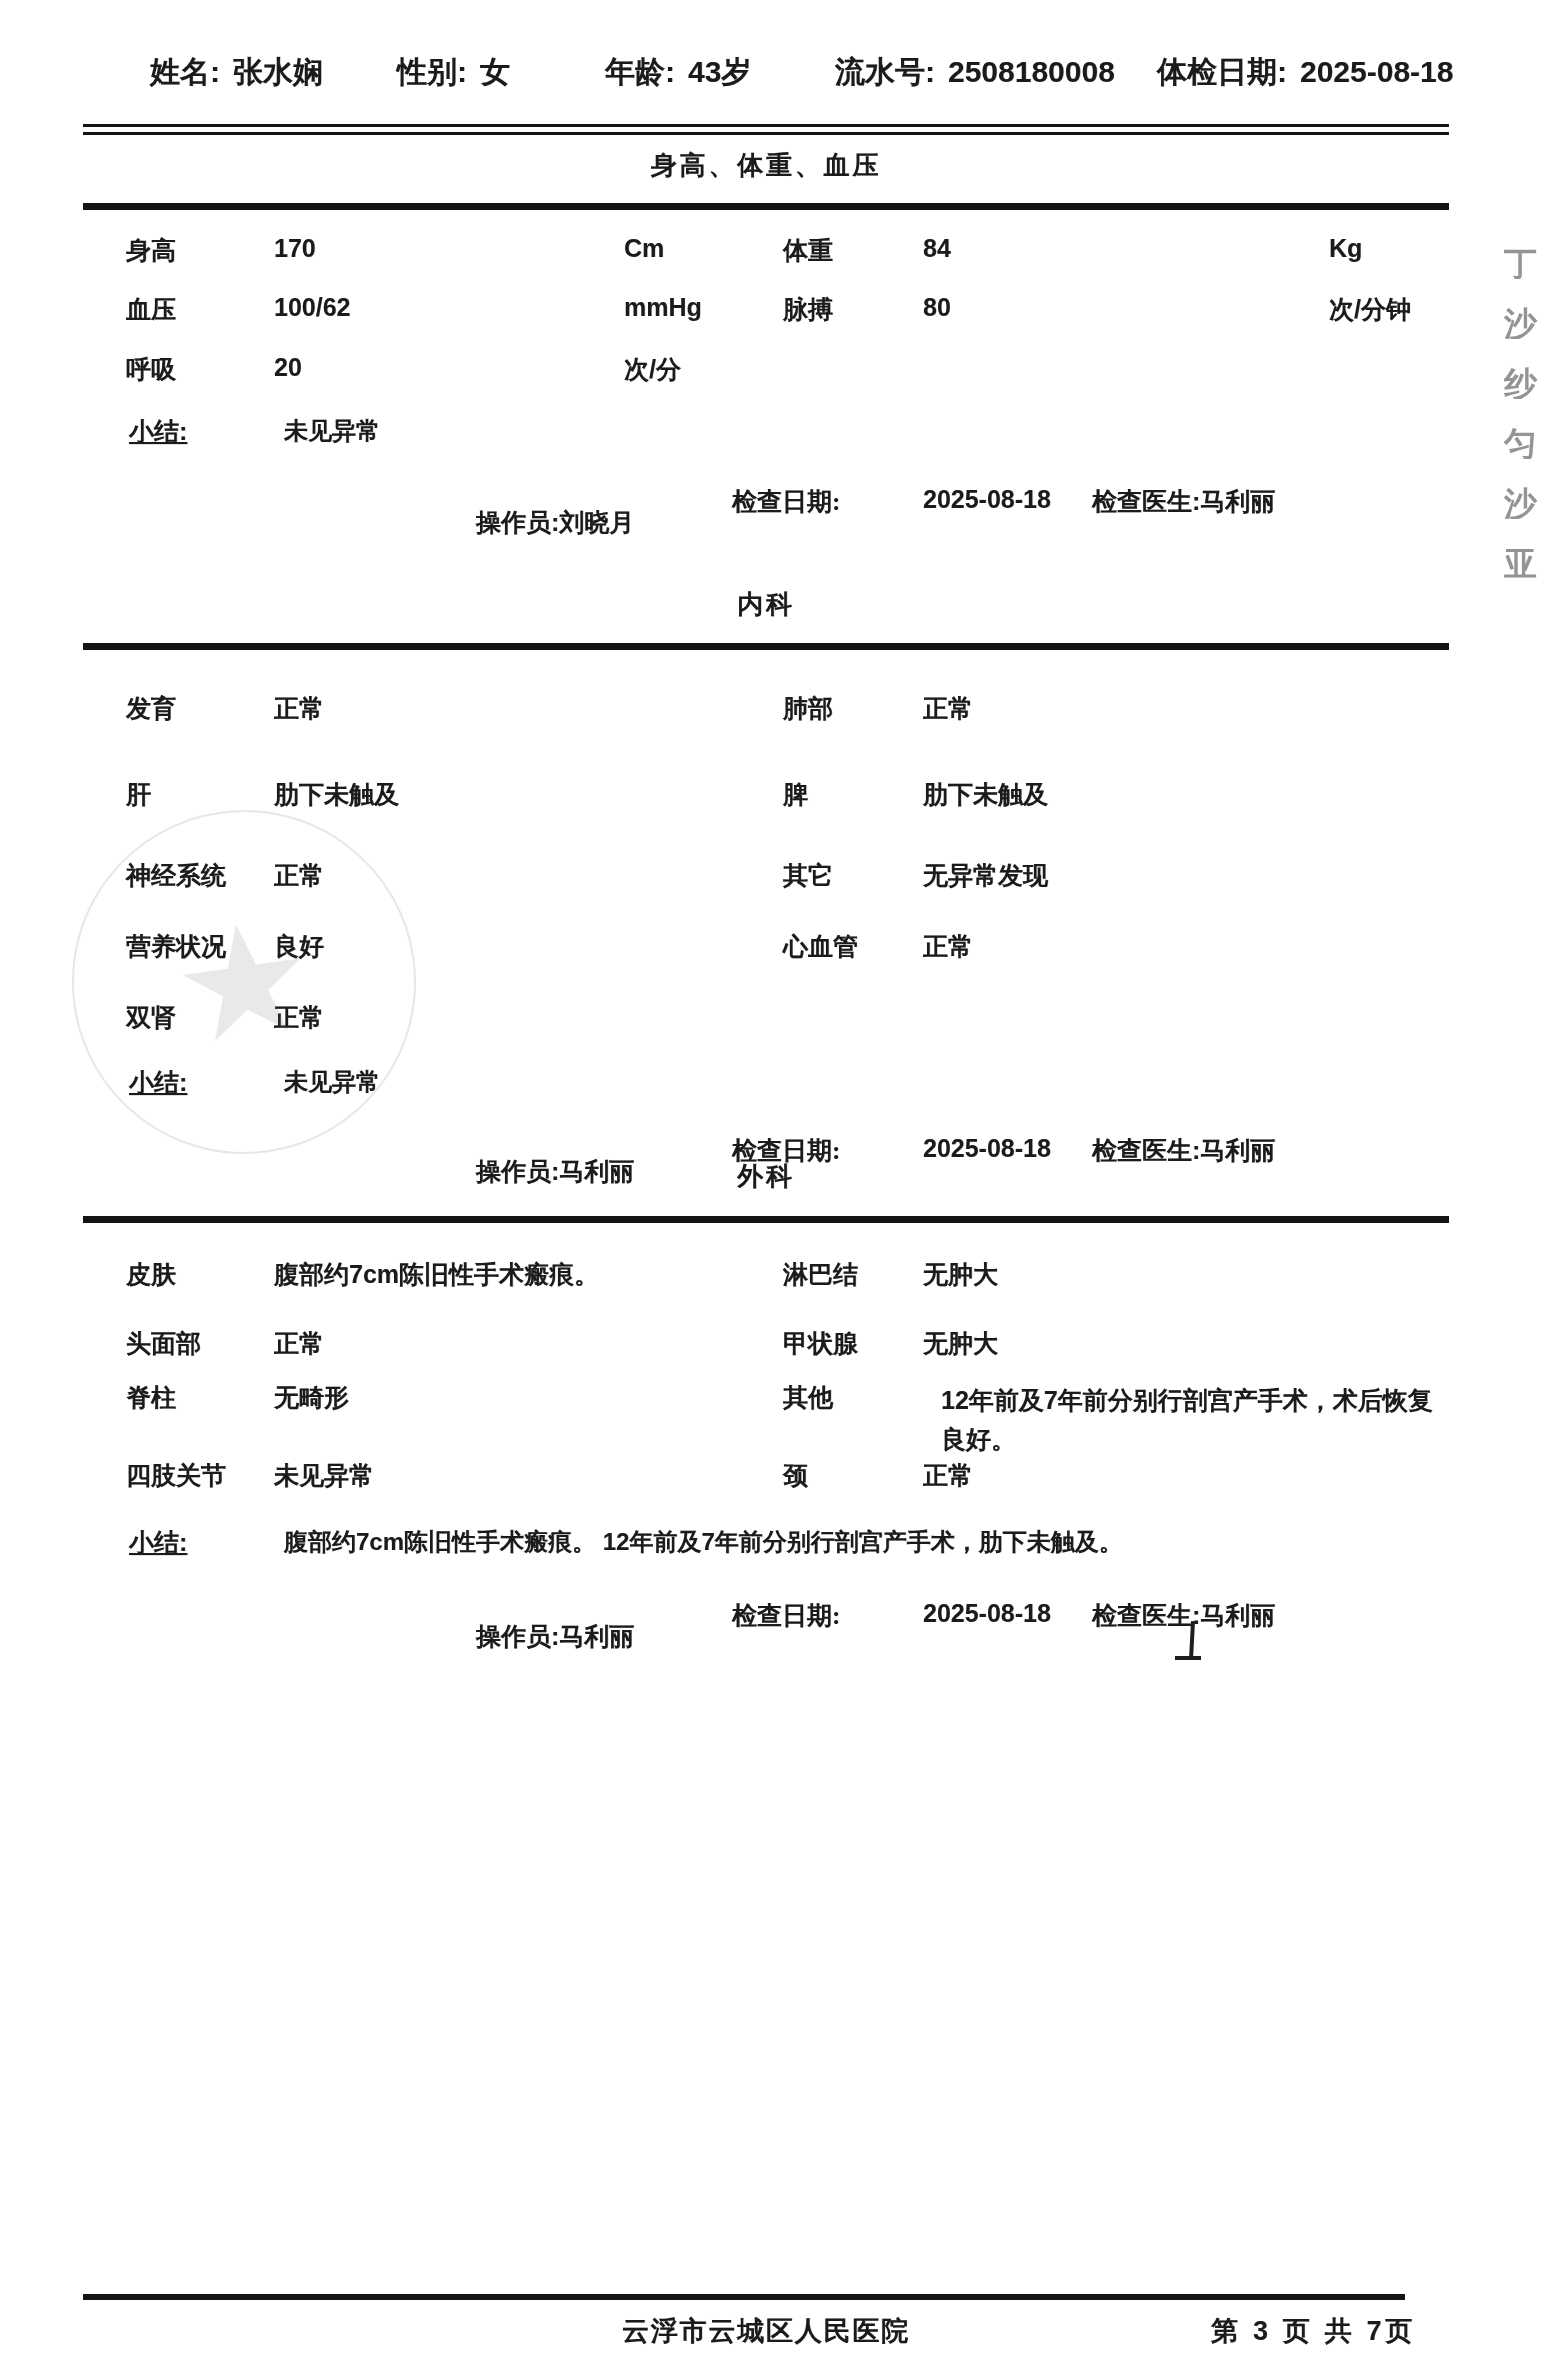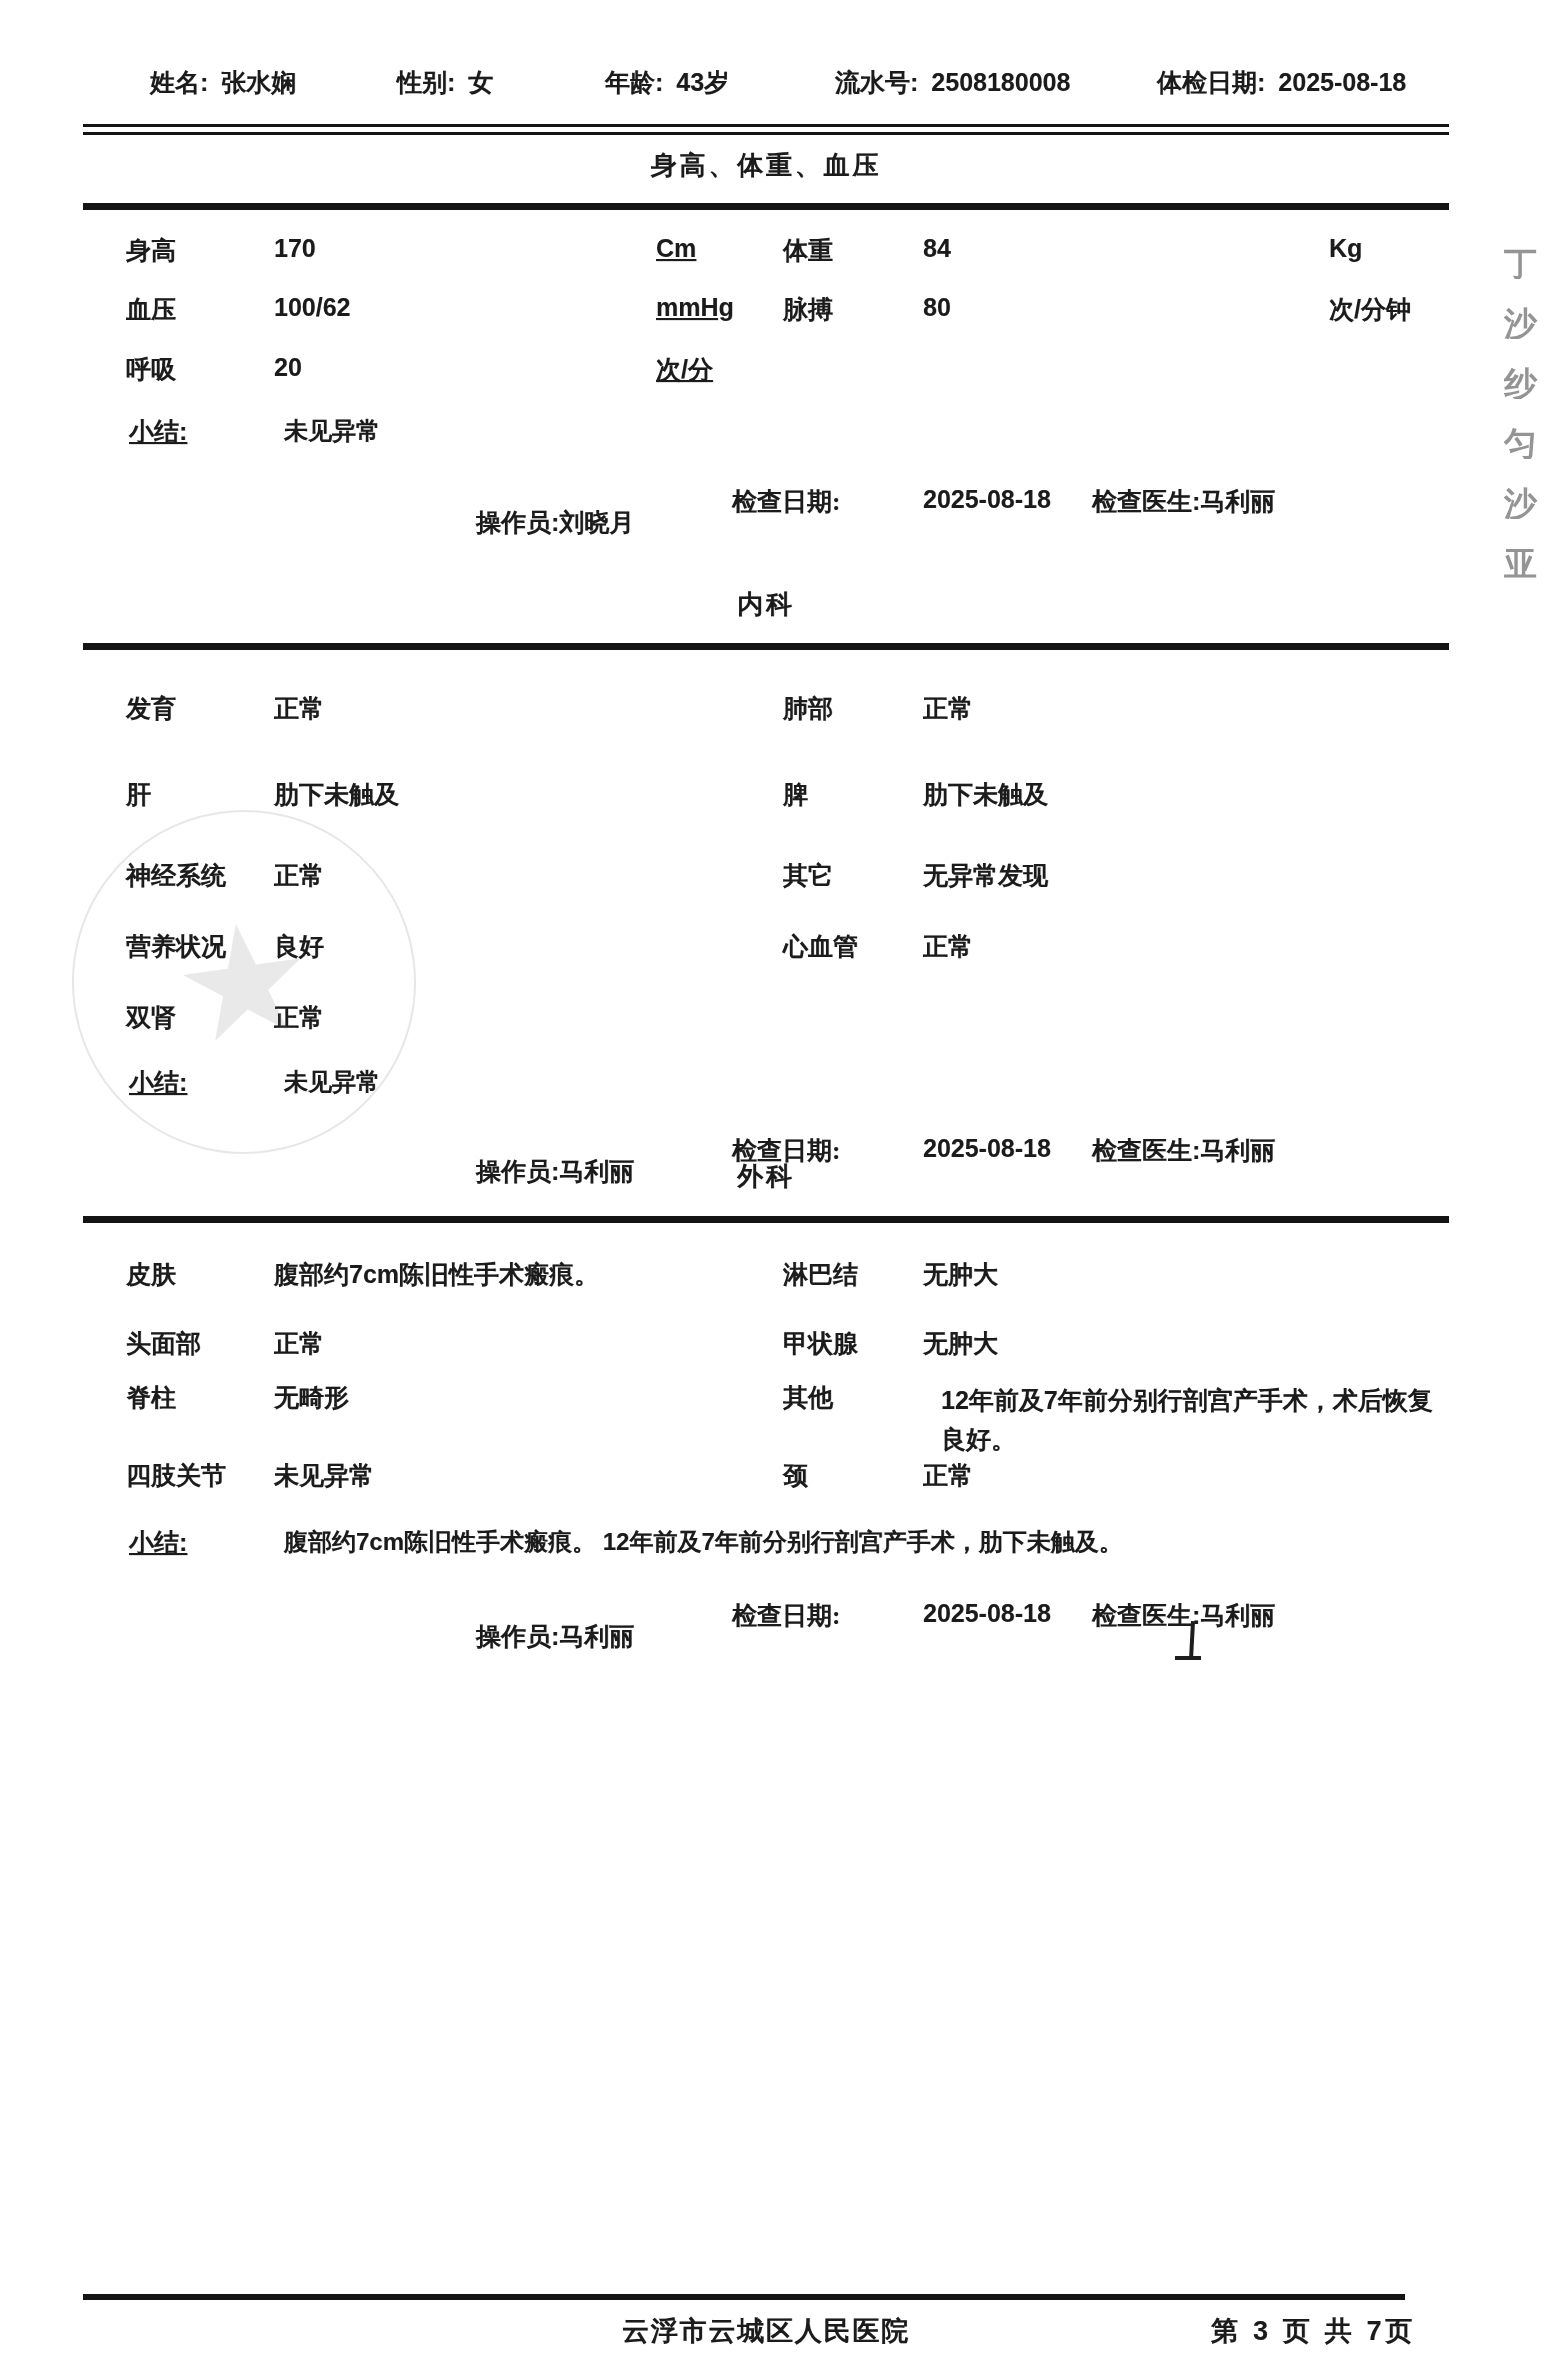--- a/index.html
+++ b/index.html
@@ -3,27 +3,27 @@
 <meta charset="utf-8">
 <style>
   html,body{margin:0;padding:0;background:#e8e8e8;}
   .page{
     position:relative;width:1564px;height:2363px;background:#ffffff;
     font-family:"Liberation Sans",sans-serif;font-weight:700;color:#1b1b1b;
     overflow:hidden;margin:0 auto;
     text-shadow:0.4px 0.4px 0 rgba(0,0,0,0.30);
   }
   .hline{position:absolute;background:#141414;}
-  .hdr-field{position:absolute;top:66px;font-size:25px;white-space:nowrap;}
+  .hdr-field{position:absolute;top:52px;font-size:30px;white-space:nowrap;}
   .hdr-field .lab{margin-right:13px;}
   .sec-title{position:absolute;left:83px;width:1366px;text-align:center;
     font-size:26px;letter-spacing:2.8px;white-space:nowrap;}
   .row{position:absolute;left:0;width:1564px;font-size:25px;}
   .row span{position:absolute;white-space:nowrap;}
-  .x-l1{left:126px;} .x-v1{left:274px;} .x-u1{left:656px;text-decoration:underline;}
+  .x-l1{left:126px;} .x-v1{left:274px;} .x-u1{left:624px;}
   .x-l2{left:783px;} .x-v2{left:923px;text-align:center;} .x-u2{left:1329px;}
   .x-v2b{left:941px;width:508px;white-space:normal !important;line-height:1.55;}
   .x-sl{left:129px;text-decoration:underline;} .x-sv{left:284px;width:1117px;font-size:24px;}
   .x-op{left:476px;margin-top:21px;} .x-dl{left:732px;font-family:Liberation Serif, serif;} .x-dv{left:923px;} .x-doc{left:1092px;}
   .stamp{position:absolute;left:72px;top:810px;width:340px;height:340px;
     border:2.8px solid rgba(110,110,110,0.17);border-radius:50%;
     display:flex;align-items:center;justify-content:center;
     transform:rotate(-8deg);text-shadow:none;}
   .stamp .star{font-size:138px;color:rgba(120,120,120,0.16);line-height:1;}
   .edge-mark{position:absolute;left:1504px;width:37px;height:37px;overflow:hidden;

